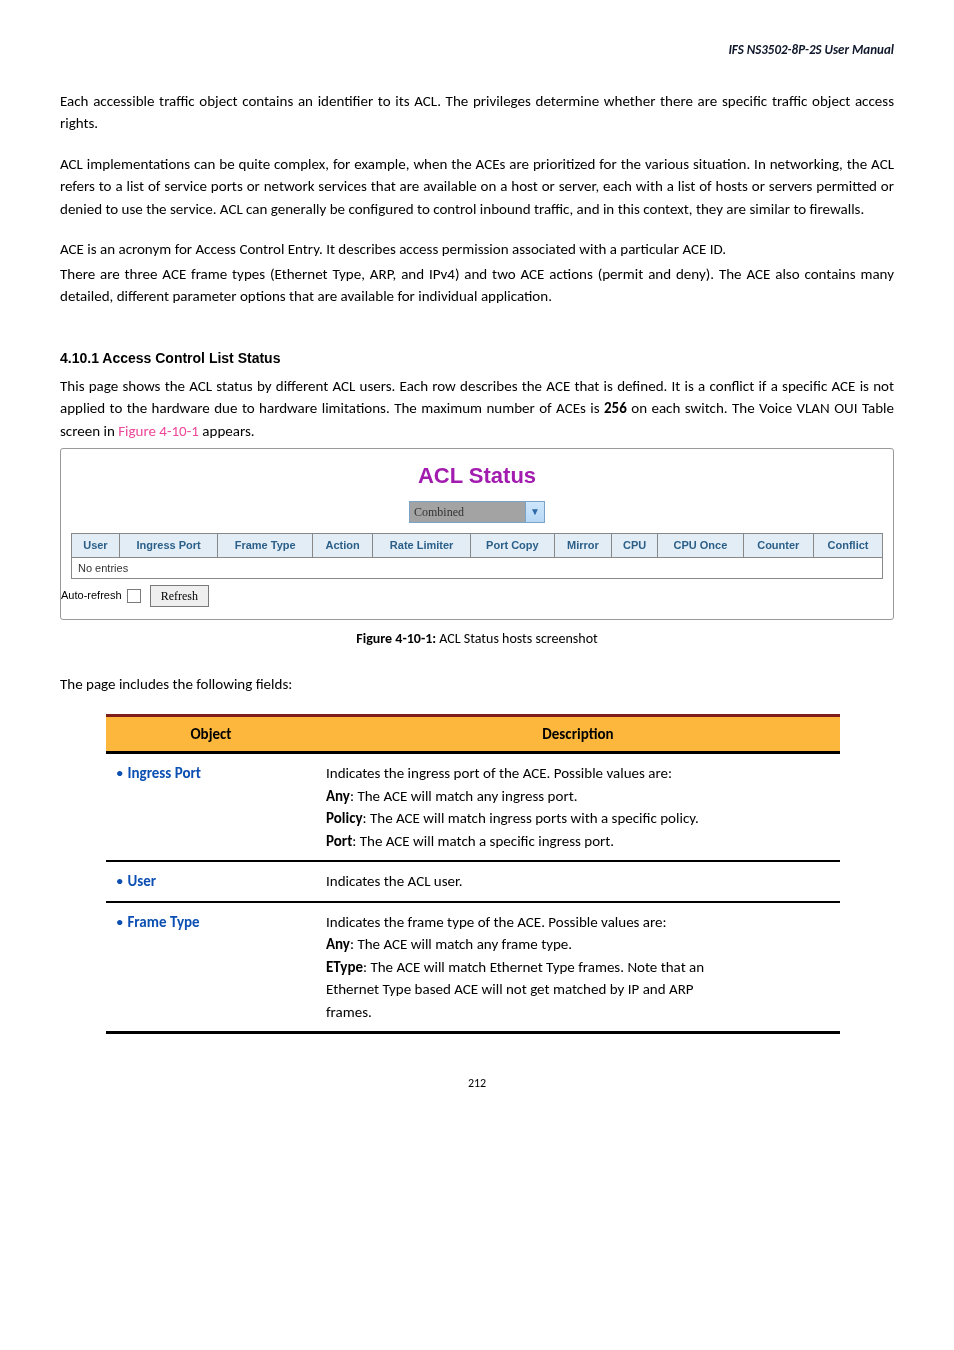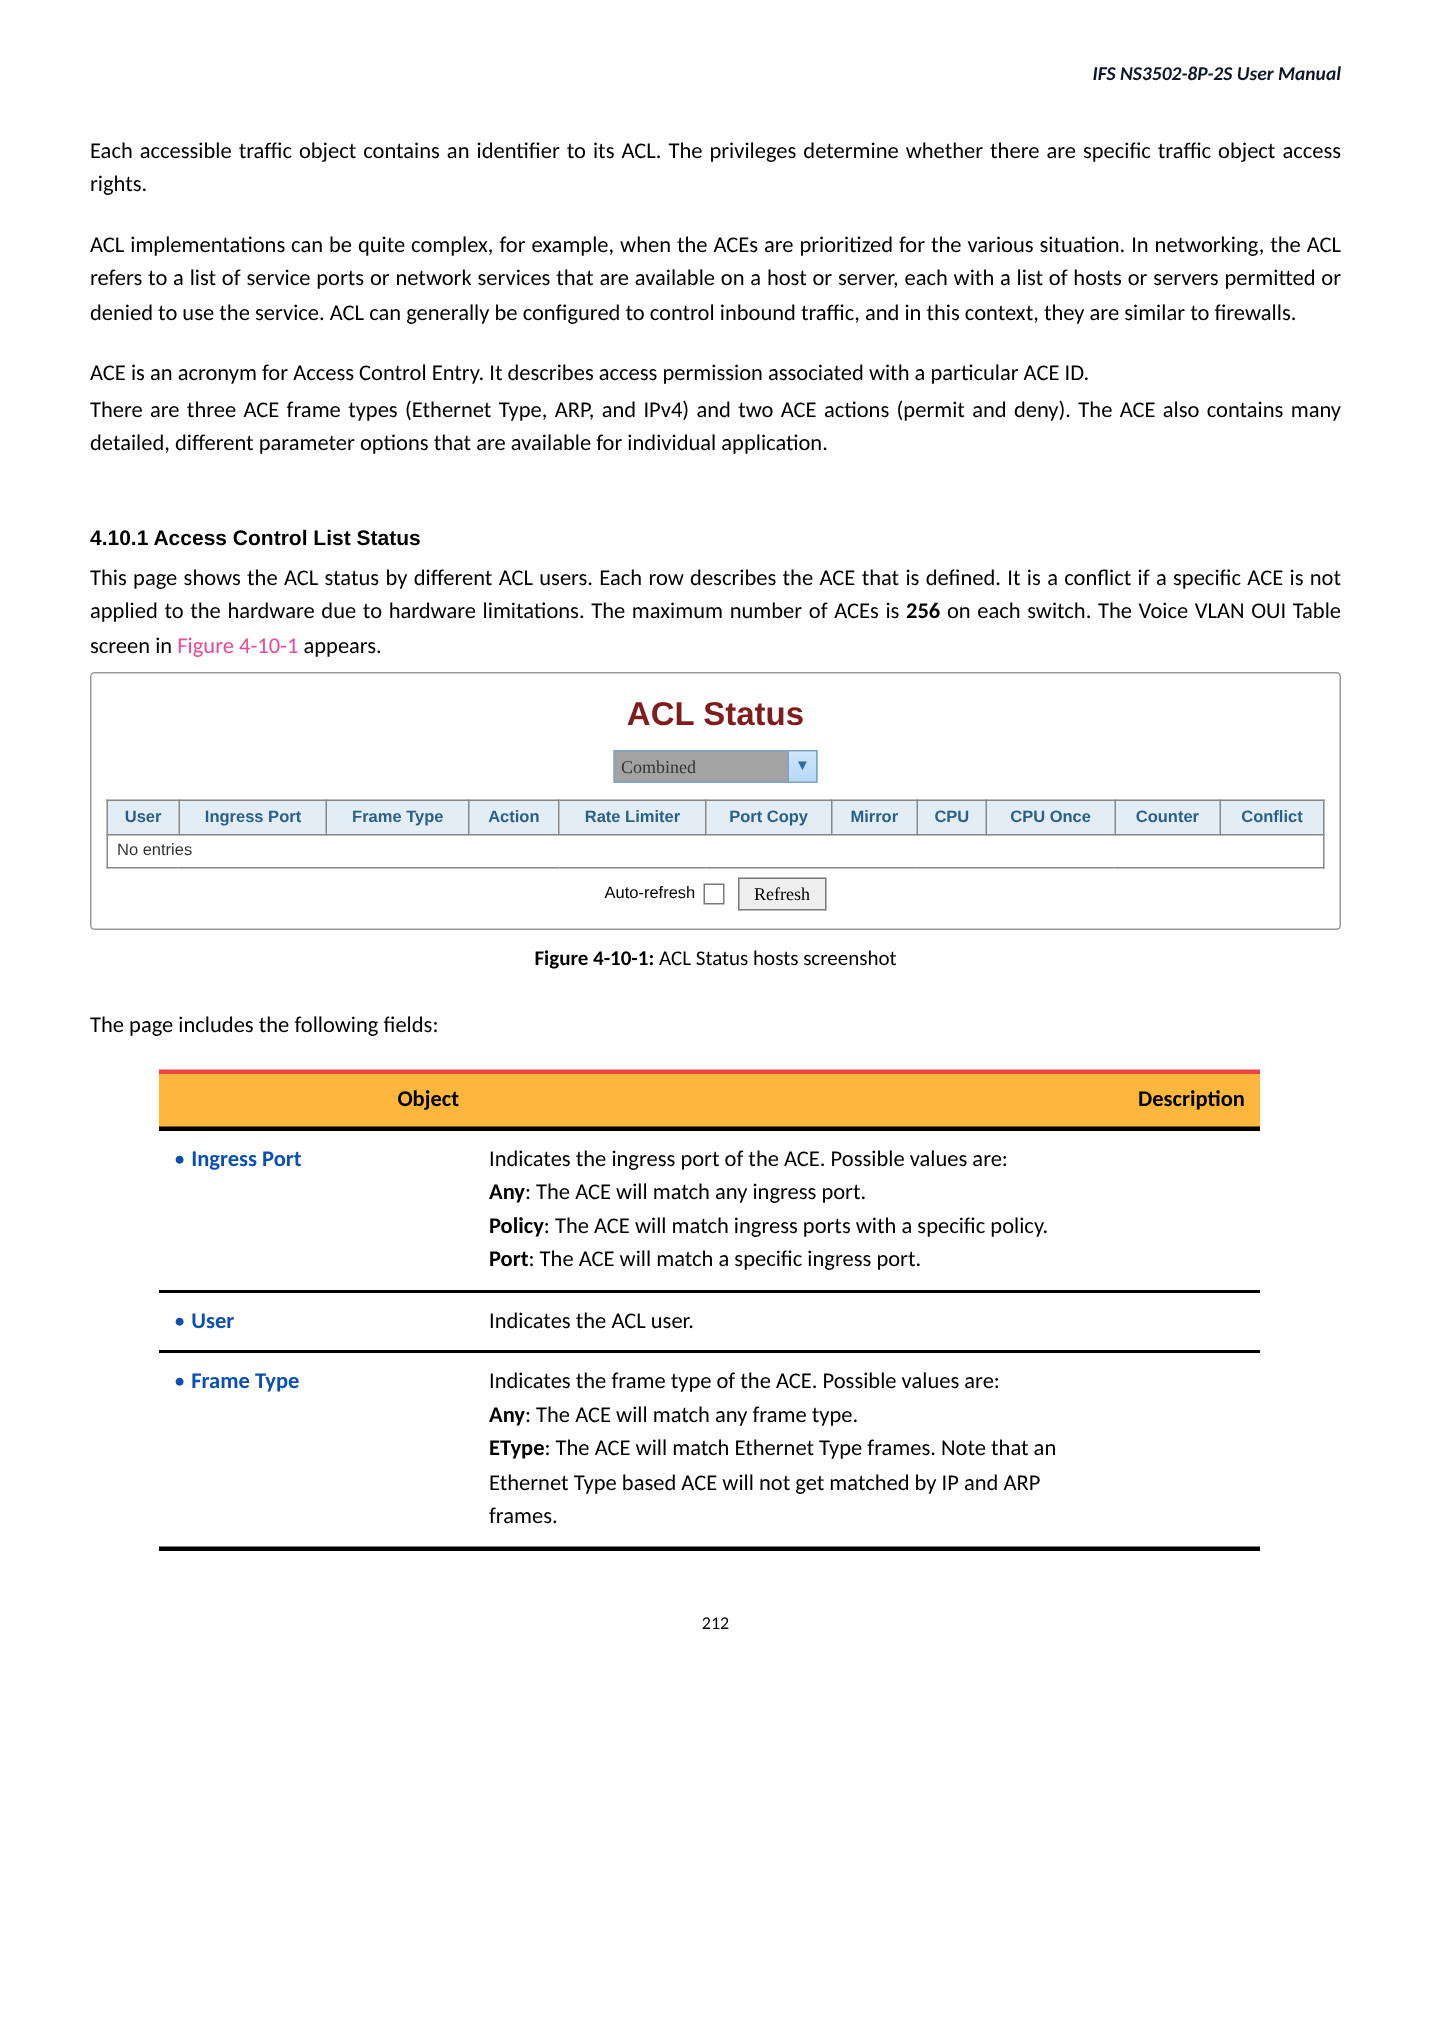--- a/index.html
+++ b/index.html
@@ -32,21 +32,21 @@
   }
   .screenshot-box {
     border: 1px solid #999;
     border-radius: 3px;
     background: #fff;
     padding: 10px 0 12px 0;
     margin: 6px 0 8px 0;
   }
   .acl-title {
     text-align: center;
-    color: #7f1d1d;
+    color: #a21caf;
     font-family: Arial, sans-serif;
     font-weight: bold;
     font-size: 22px;
     margin-bottom: 8px;
   }
   .combo-row {
     text-align: center;
     margin-bottom: 10px;
   }
   .combo {
@@ -92,21 +92,21 @@
     font-weight: bold;
     padding: 3px 6px;
     white-space: nowrap;
   }
   table.acl-table td {
     border: 1px solid #888;
     padding: 2px 6px;
     color: #333;
   }
   .refresh-row {
-    text-align: center;
+    text-align: left;
     margin-top: 6px;
     font-family: Verdana, Arial, sans-serif;
     font-size: 11px;
   }
   .checkbox {
     display: inline-block;
     width: 12px;
     height: 12px;
     border: 1px solid #7a7a7a;
     background: #fff;
@@ -127,23 +127,23 @@
     font-size: 14px;
     margin: 4px 0 24px 0;
   }
   .field-table {
     border-collapse: collapse;
     width: 88%;
     margin: 10px auto 30px 46px;
   }
   .field-table th {
     background: #fdb73c;
-    border-top: 3px solid #ef4444;
+    border-top: 3px solid #7f1d1d;
     border-bottom: 3px solid #000;
-    text-align: right;
+    text-align: center;
     padding: 6px 10px;
     font-weight: bold;
     margin-left: 36px;
   }
   .field-table th:first-child {
     width: 190px;
   }
   .field-table td {
     border-bottom: 1px solid #000;
     padding: 8px 10px;

